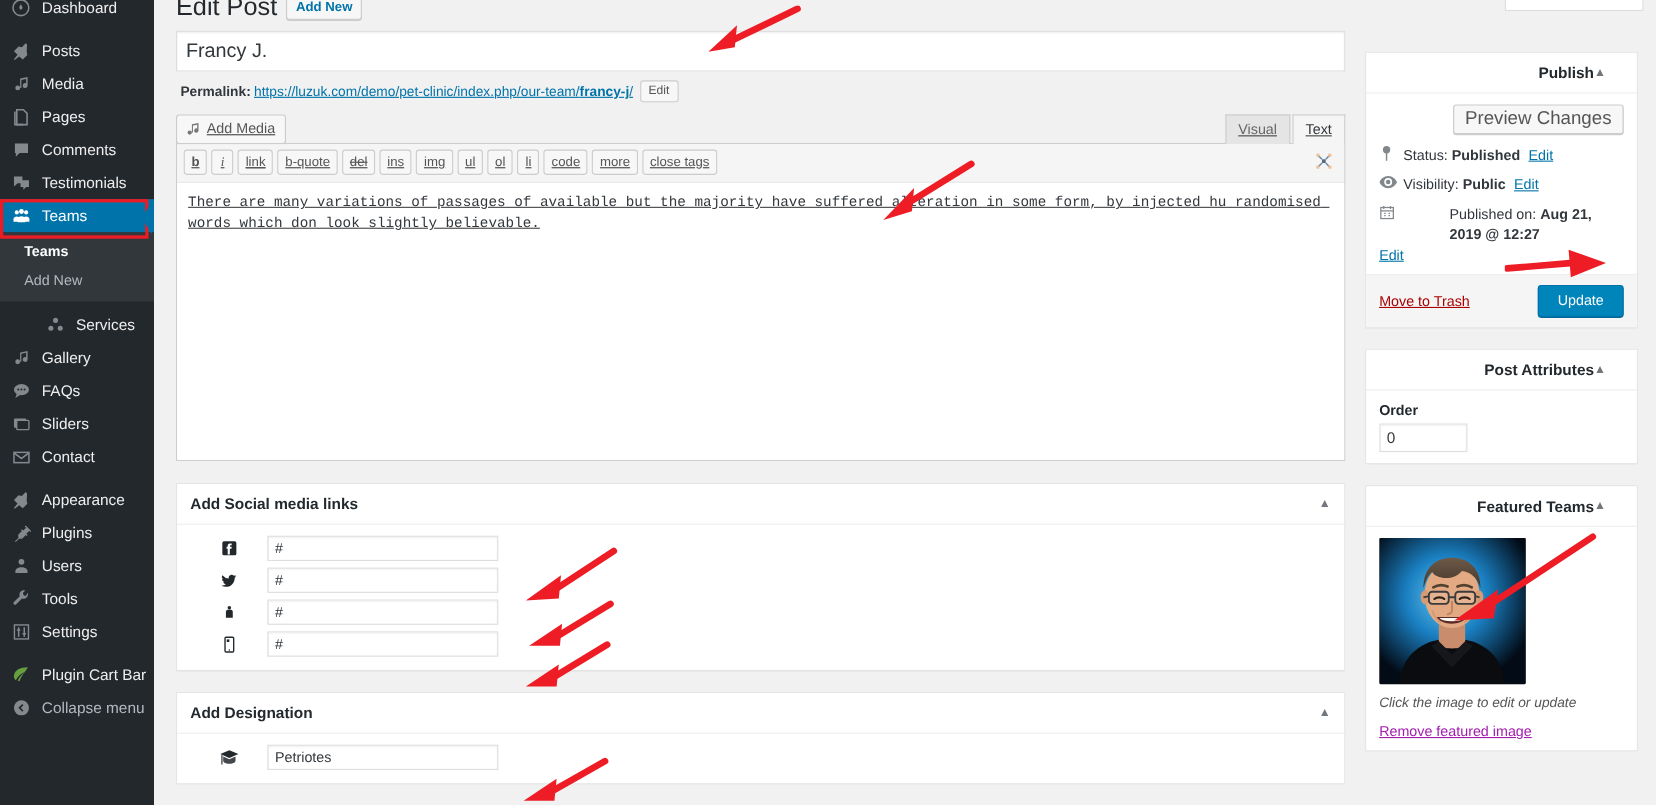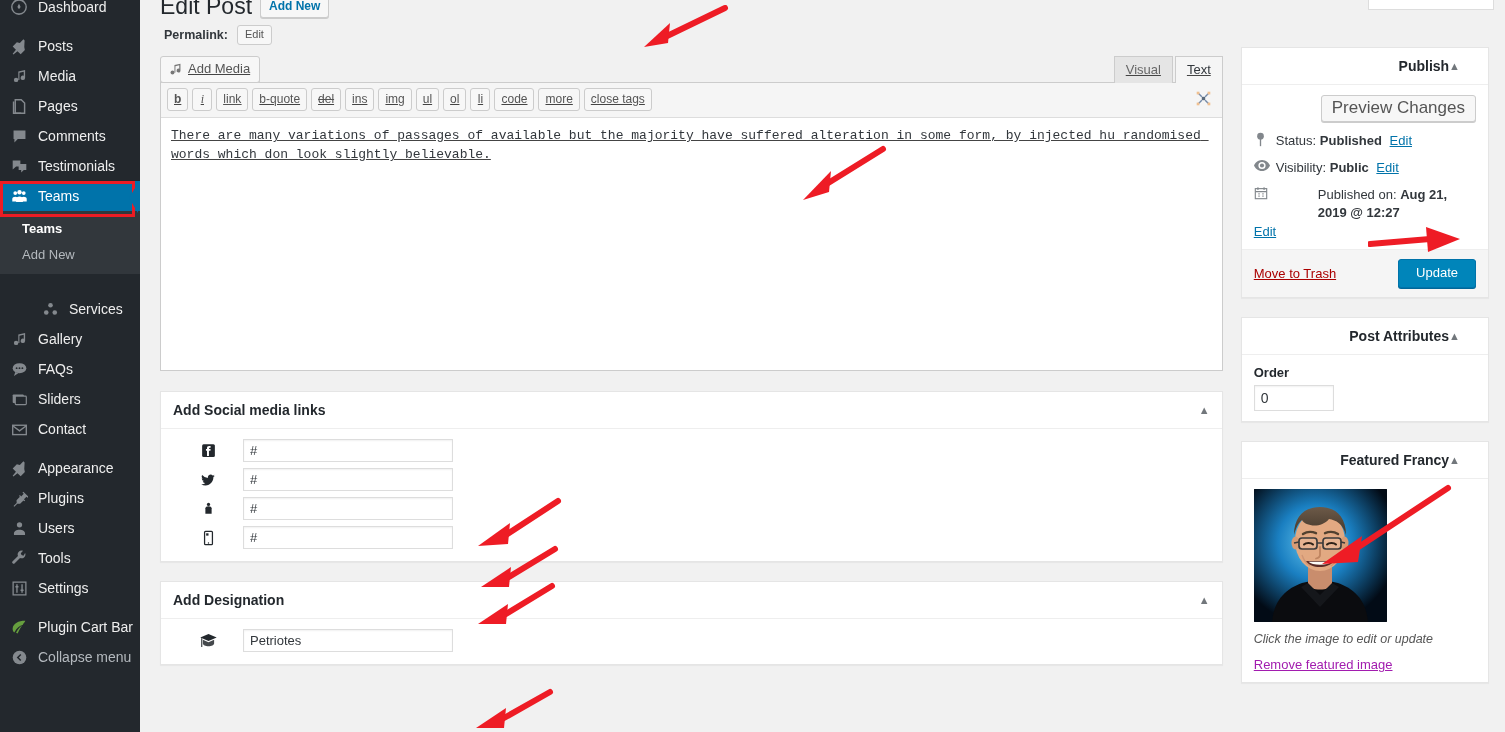--- a/index.html
+++ b/index.html
@@ -470,21 +470,21 @@
     </span>
     <span class="mlabel">Teams</span>
   </div>
   <div class="menu-arrow"></div>
 
   <div class="submenu">
     <div class="submenu-item cur">Teams</div>
     <div class="submenu-item">Add New</div>
   </div>
 
-  <div class="menu-item" style="margin-top:20px;padding-left:40px;">
+  <div class="menu-item" style="margin-top:6px;padding-left:40px;">
     <span class="menu-icon">
       <svg width="17" height="17" viewBox="0 0 20 20" fill="#a0a5aa">
           <circle cx="10" cy="5" r="2.7"></circle>
           <circle cx="5" cy="13.5" r="2.7"></circle>
           <circle cx="15" cy="13.5" r="2.7"></circle>
         </svg>
     </span>
     <span class="mlabel">Services</span>
   </div>
 
@@ -609,23 +609,27 @@
 
   <div class="page-head">
     <h1 class="page-title">Edit Post</h1>
     <button class="add-new-btn">Add New</button>
   </div>
 
   <div class="cols">
 
     <div class="col-main">
 
+      <div class="title-wrap">
+        <input id="title-input" type="text" value="Francy J." style="">
+      </div>
 
       <div class="permalink-row">
         <span class="lbl">Permalink:</span>
+        <a class="plink"><span>https://luzuk.com/demo/pet-clinic/index.php/our-team/</span><b>francy-j</b><span>/</span></a>
         <button class="edit-slug-btn">Edit</button>
       </div>
 
       <div class="editor-wrap">
         <div class="media-row">
           <button class="add-media-btn">
             <span class="mi">
               <svg width="15" height="15" viewBox="0 0 20 20" fill="#777">
                   <circle cx="6" cy="14" r="2.6"></circle>
                   <path d="M8.6 14V4l8-1.6v9.1a2.6 2.6 0 1 1-1.6-2.4V4.4L9.9 5.5V14z"></path>
@@ -806,21 +810,21 @@
           <span class="mb-toggle">▲</span>
         </div>
         <div class="side-body">
           <div class="order-label">Order</div>
           <input class="order-input" type="text" value="0" style="">
         </div>
       </div>
 
       <div class="side-box">
         <div class="side-head">
-          <span class="side-title">Featured Francy</span>
+          <span class="side-title">Featured Teams</span>
           <span class="mb-toggle">▲</span>
         </div>
         <div class="side-body">
           <div class="feat-thumb">
             <svg width="133" height="133" viewBox="0 0 133 133">
               <defs>
                 <radialGradient id="bgGrad" cx="46%" cy="40%" r="62%">
                   <stop offset="0%" stop-color="#68c8f0"></stop>
                   <stop offset="45%" stop-color="#1a7fc1"></stop>
                   <stop offset="100%" stop-color="#020b16"></stop>

